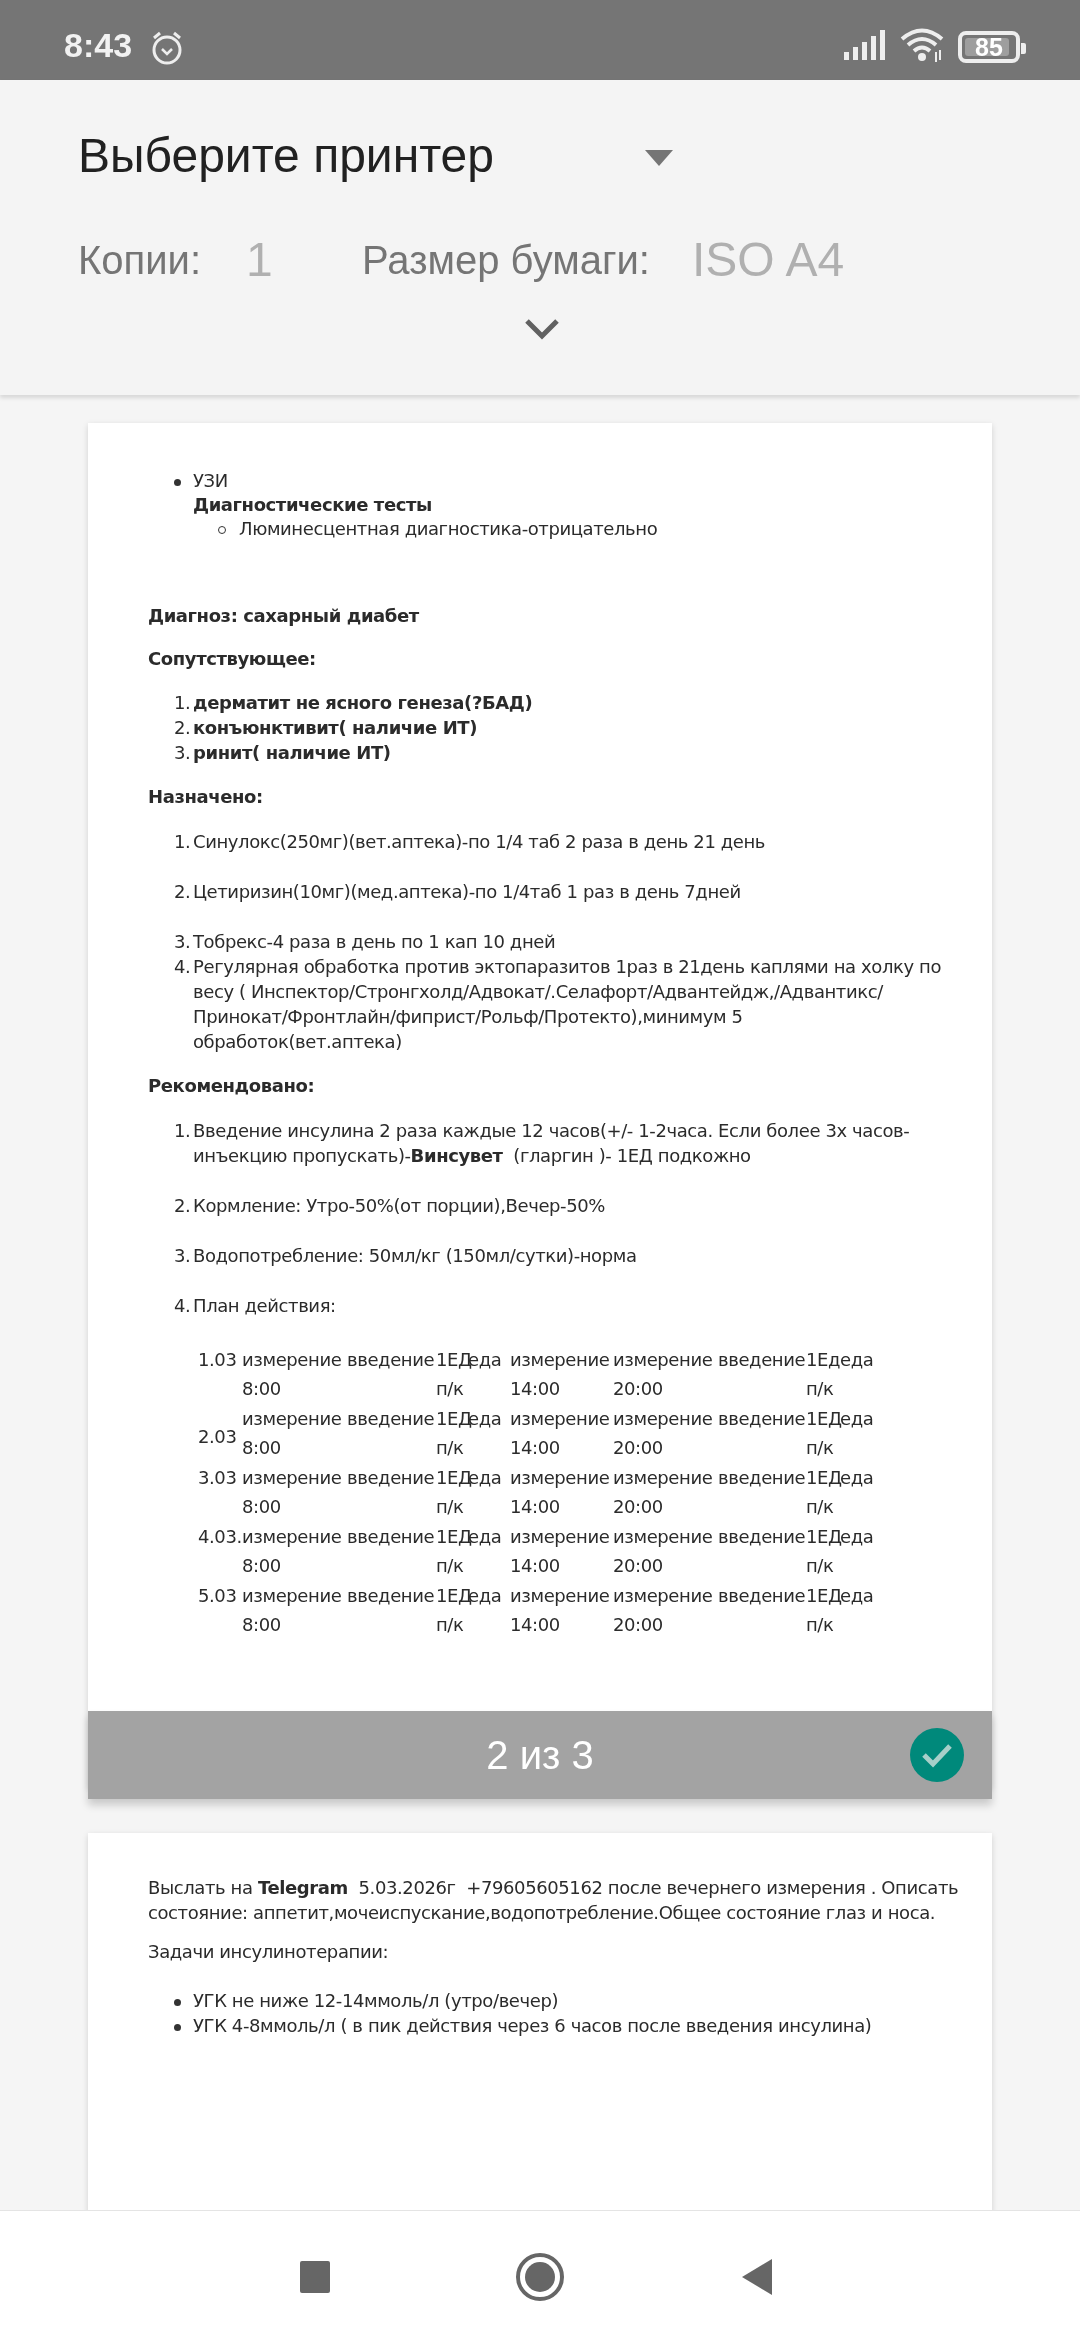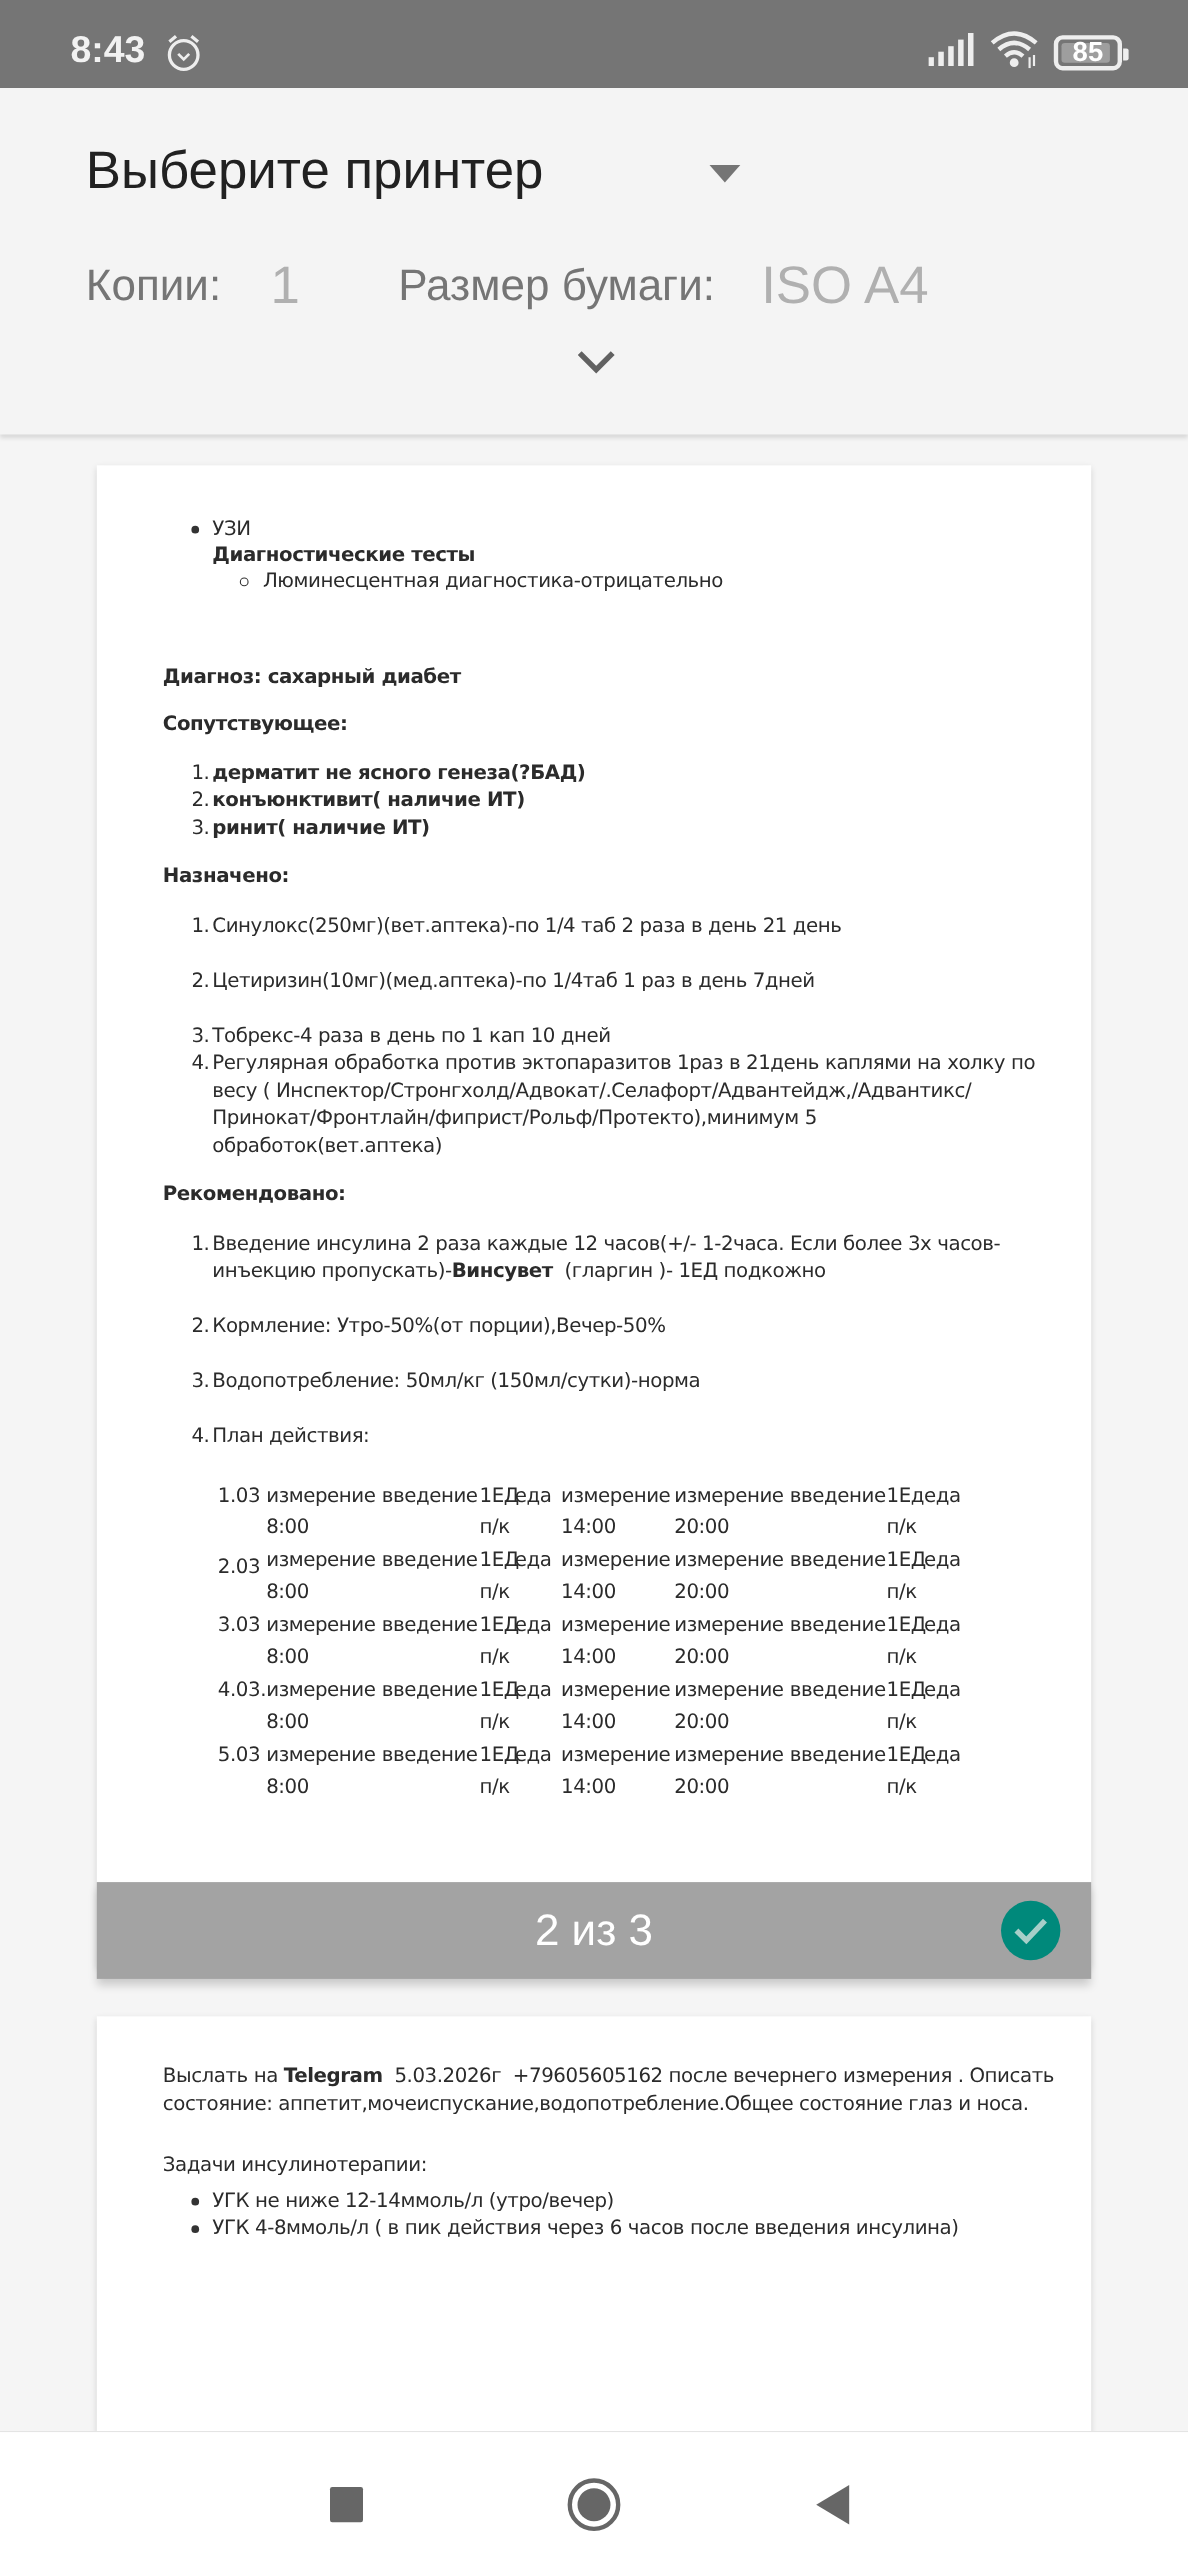--- a/index.html
+++ b/index.html
@@ -150,21 +150,21 @@
         <span class="abs" style="left:362px;top:29px;">14:00</span>
         <span class="abs" style="left:465px;top:0;">измерение</span>
         <span class="abs" style="left:465px;top:29px;">20:00</span>
         <span class="abs" style="left:570px;top:0;">введение</span>
         <span class="abs" style="left:658px;top:0;">1Ед</span>
         <span class="abs" style="left:658px;top:29px;">п/к</span>
         <span class="abs" style="left:692px;top:0;">еда</span>
       </div>
 
       <div class="abs" style="left:0;top:59px;">
-        <span class="abs" style="left:50px;top:6px;">2.03</span>
+        <span class="abs" style="left:50px;top:18px;">2.03</span>
         <span class="abs" style="left:94px;top:0;">измерение</span>
         <span class="abs" style="left:94px;top:29px;">8:00</span>
         <span class="abs" style="left:199px;top:0;">введение</span>
         <span class="abs" style="left:288px;top:0;">1ЕД</span>
         <span class="abs" style="left:288px;top:29px;">п/к</span>
         <span class="abs" style="left:320px;top:0;">еда</span>
         <span class="abs" style="left:362px;top:0;">измерение</span>
         <span class="abs" style="left:362px;top:29px;">14:00</span>
         <span class="abs" style="left:465px;top:0;">измерение</span>
         <span class="abs" style="left:465px;top:29px;">20:00</span>
@@ -237,21 +237,21 @@
     <svg width="32" height="26" viewBox="0 0 32 26">
         <path d="M3 13 L12 22 L29 4" fill="none" stroke="#a7cfc9" stroke-width="5"></path>
       </svg>
   </span>
 </div>
 
 <div class="page page2">
   <div class="doc">
     <span class="abs" style="left:0;top:42px;white-space:pre;"><span>Выслать на </span><b>Telegram</b><span>  5.03.2026г  +79605605162 после вечернего измерения . Описать</span></span>
     <span class="abs" style="left:0;top:67px;">состояние: аппетит,мочеиспускание,водопотребление.Общее состояние глаз и носа.</span>
-    <span class="abs" style="left:0;top:123px;">Задачи инсулинотерапии:</span>
+    <span class="abs" style="left:0;top:106px;">Задачи инсулинотерапии:</span>
     <span class="abs" style="left:26px;top:155px;"><span class="bullet-dot"></span></span>
     <span class="abs" style="left:45px;top:155px;">УГК не ниже 12-14ммоль/л (утро/вечер)</span>
     <span class="abs" style="left:26px;top:180px;"><span class="bullet-dot"></span></span>
     <span class="abs" style="left:45px;top:180px;">УГК 4-8ммоль/л ( в пик действия через 6 часов после введения инсулина)</span>
   </div>
 </div>
 
 <div class="navbar">
   <span class="nav-recent"></span>
   <span class="nav-home">

